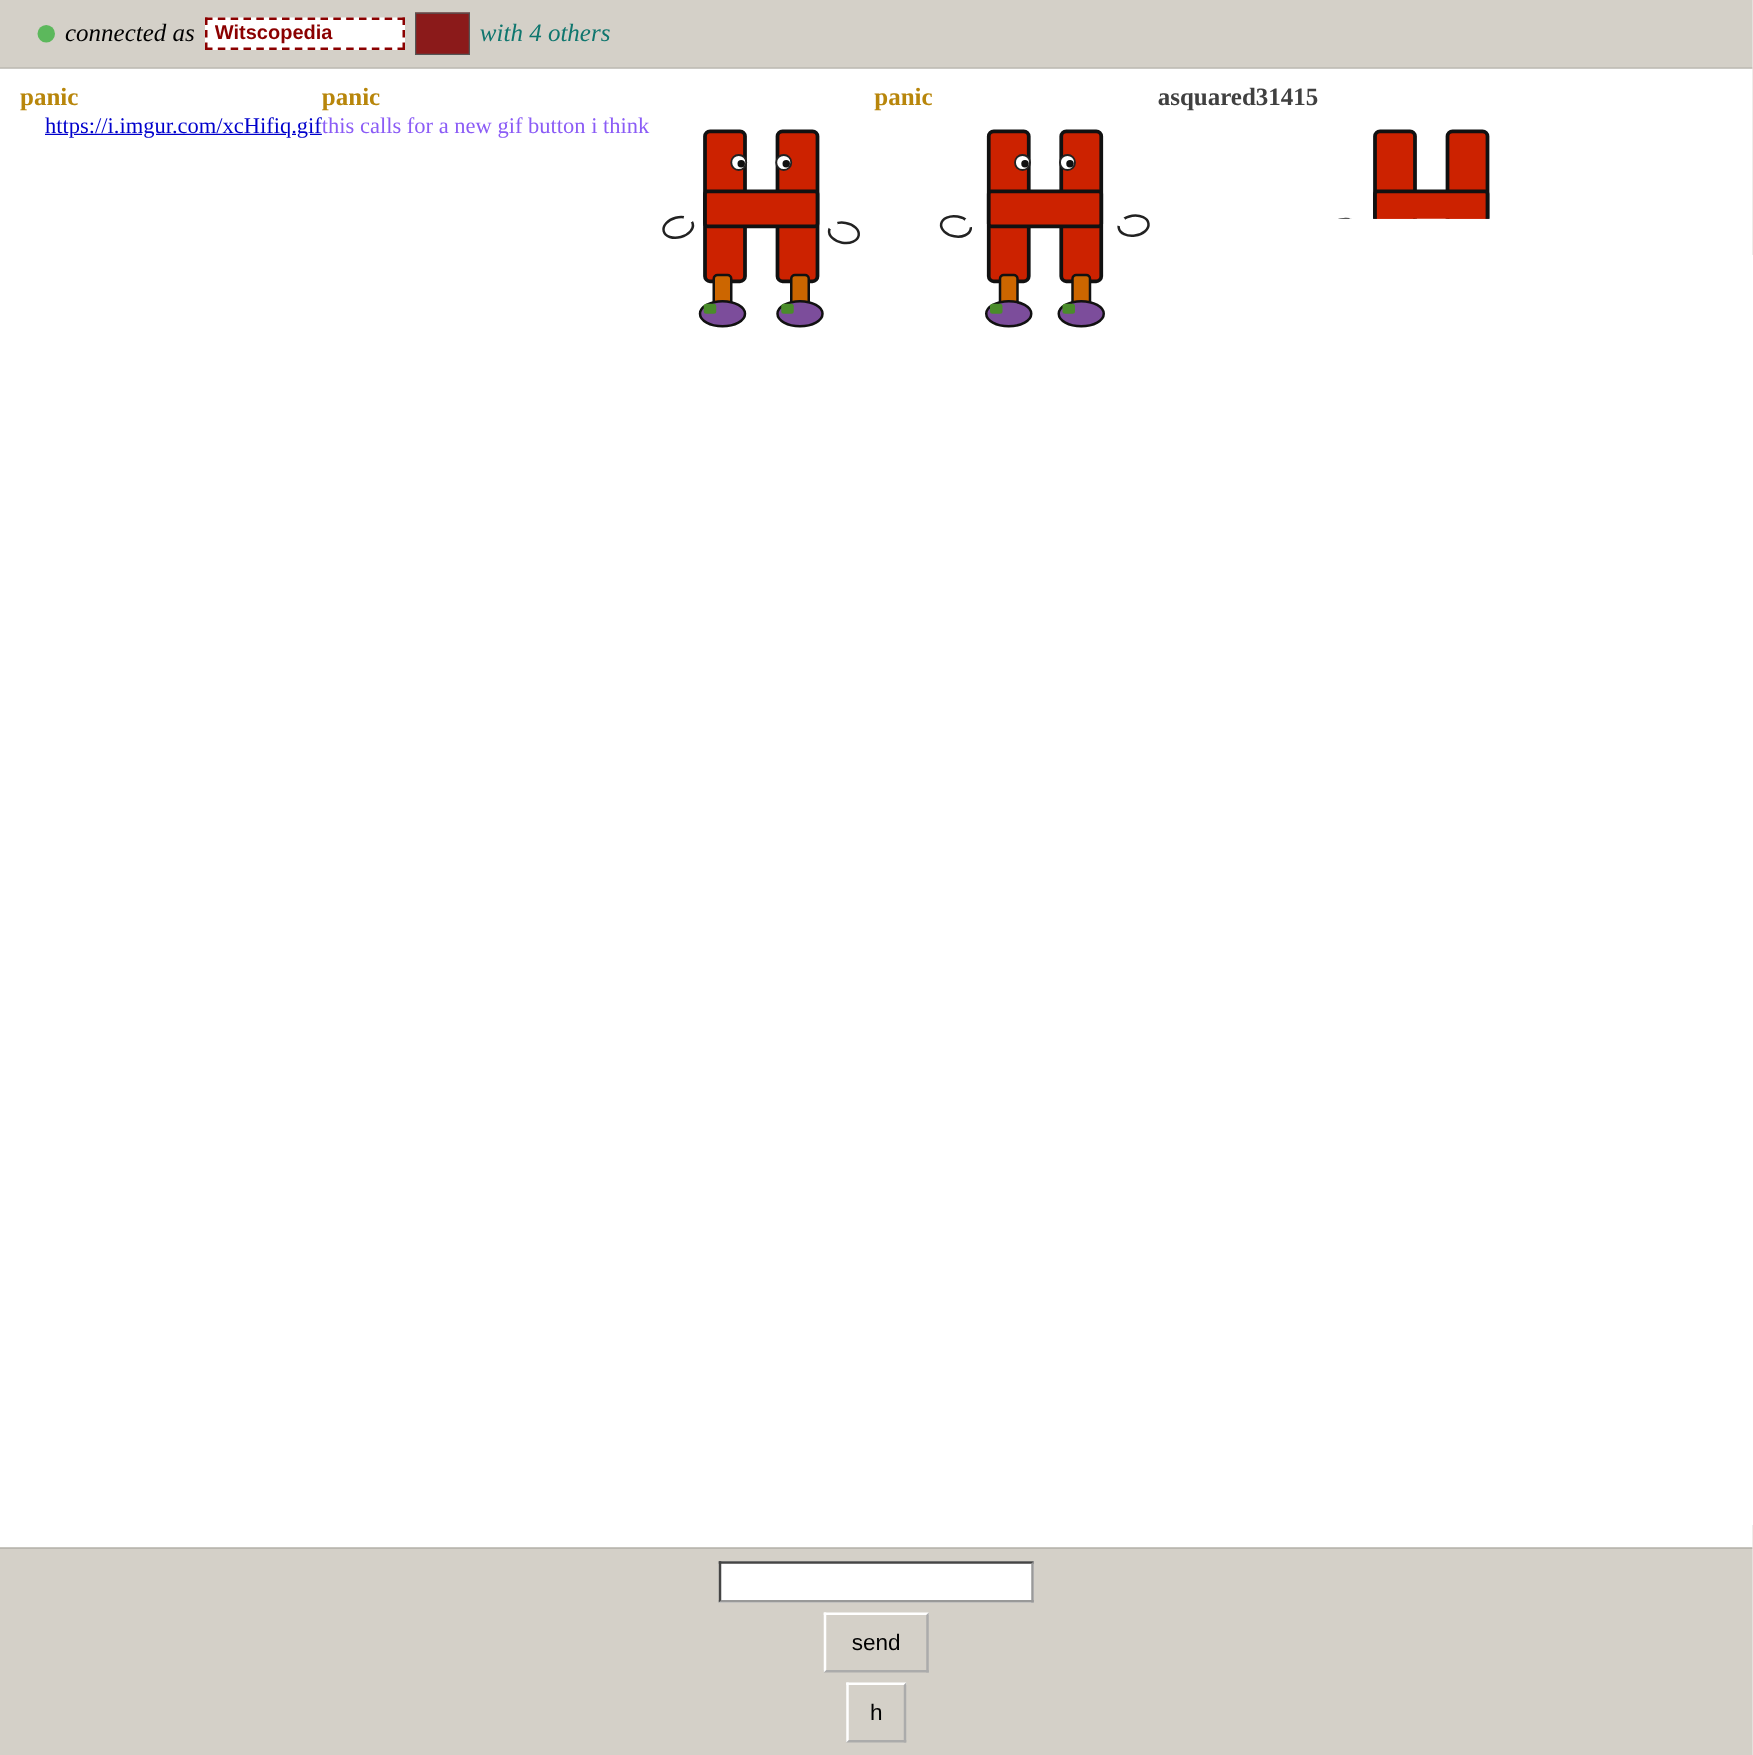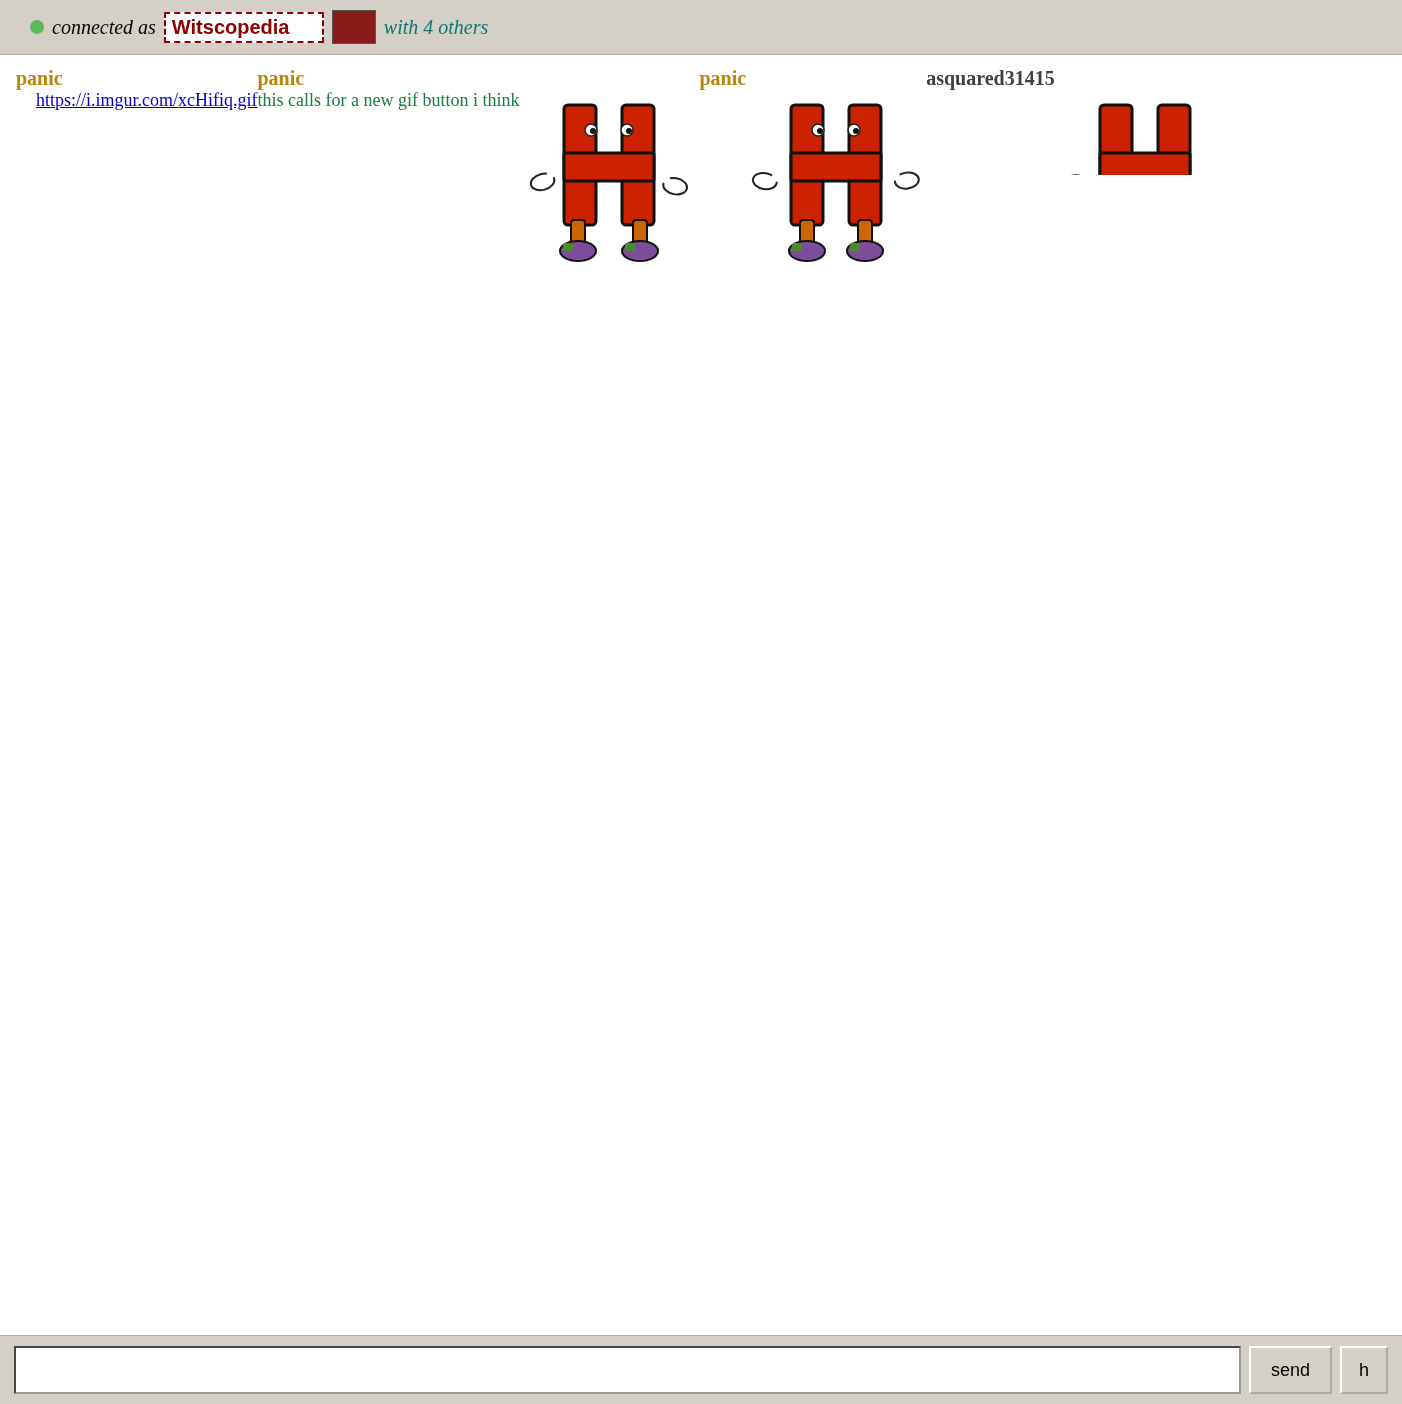--- a/index.html
+++ b/index.html
@@ -32,21 +32,21 @@
       flex-shrink: 0;
     }
     #connected-as-label {
       font-style: italic;
       font-size: 20px;
       color: #000;
     }
     #username-input {
       border: 2px dashed #8b0000;
       background: white;
-      font-size: 20px;
+      font-size: 16px;
       font-weight: bold;
       color: #8b0000;
       padding: 2px 6px;
       width: 160px;
     }
     #color-swatch {
       width: 44px;
       height: 34px;
       background: #8b1a1a;
       border: 1px solid #555;
@@ -76,21 +76,21 @@
     .username {
       font-weight: bold;
       font-size: 20px;
     }
     .username.panic { color: #b8860b; }
     .username.sss { color: #6ab0d4; }
     .username.asquared { color: #404040; }
 
     .message-text {
       font-size: 18px;
-      color: #15803d;
+      color: #8b5cf6;
       margin-top: 0;
     }
 
     .message-link {
       color: #0000cc;
       text-decoration: underline;
       font-size: 18px;
       margin-left: 20px;
     }
 
@@ -107,20 +107,21 @@
 
     
     #input-bar {
       background: #d4d0c8;
       padding: 10px 14px;
       display: flex;
       align-items: center;
       gap: 8px;
       border-top: 1px solid #b0ada6;
       flex-shrink: 0;
+      flex-direction: column;
     }
     #message-input {
       flex: 1;
       height: 48px;
       font-size: 18px;
       padding: 4px 8px;
       border: 2px inset #999;
       background: white;
     }
     #send-button {

